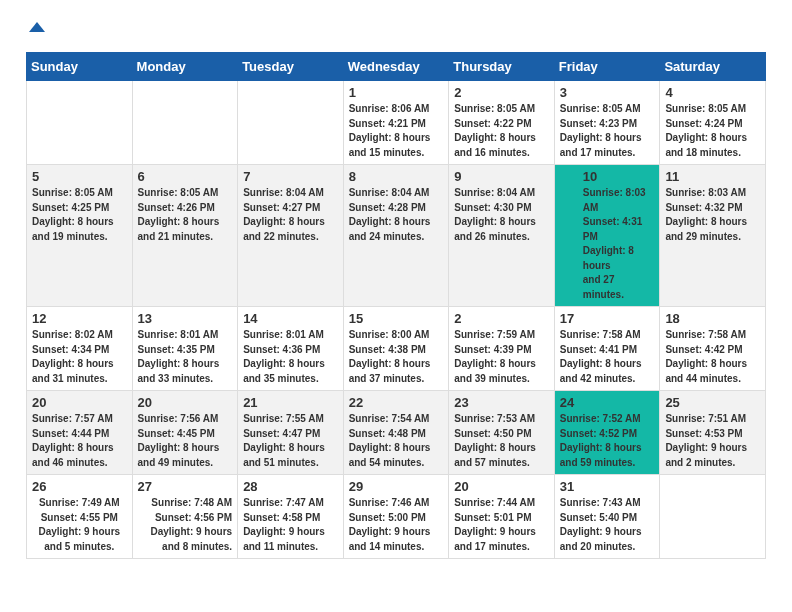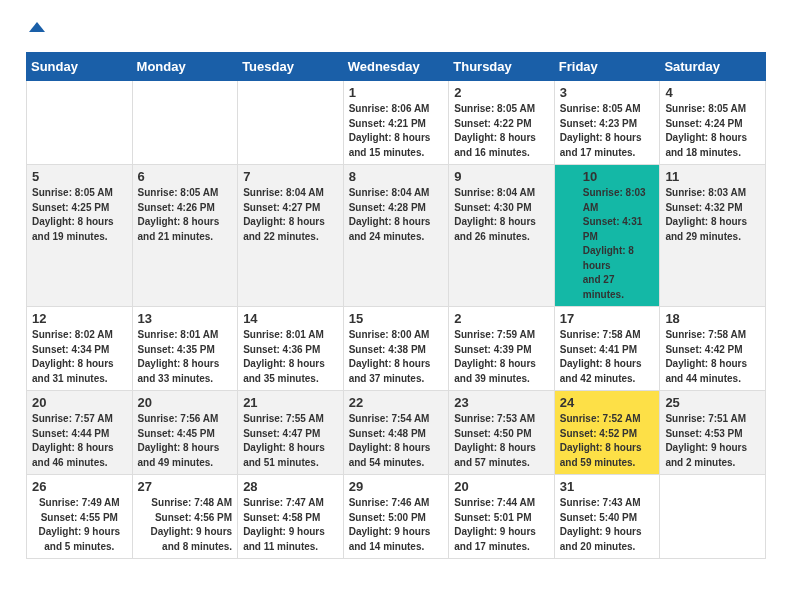--- a/index.html
+++ b/index.html
@@ -296,21 +296,21 @@
 Daylight: 8 hours
 and 54 minutes.</div>
           </td>
           <td style="background: rgb(242, 242, 242);">
             <span class="day-number">23</span>
             <div class="day-info" style="white-space: pre-line;">Sunrise: 7:53 AM
 Sunset: 4:50 PM
 Daylight: 8 hours
 and 57 minutes.</div>
           </td>
-          <td style="background: #fde047;">
+          <td style="background: #14b8a6;">
             <span class="day-number">24</span>
             <div class="day-info" style="white-space: pre-line;">Sunrise: 7:52 AM
 Sunset: 4:52 PM
 Daylight: 8 hours
 and 59 minutes.</div>
           </td>
           <td style="background: rgb(242, 242, 242);">
             <span class="day-number">25</span>
             <div class="day-info" style="white-space: pre-line;">Sunrise: 7:51 AM
 Sunset: 4:53 PM

